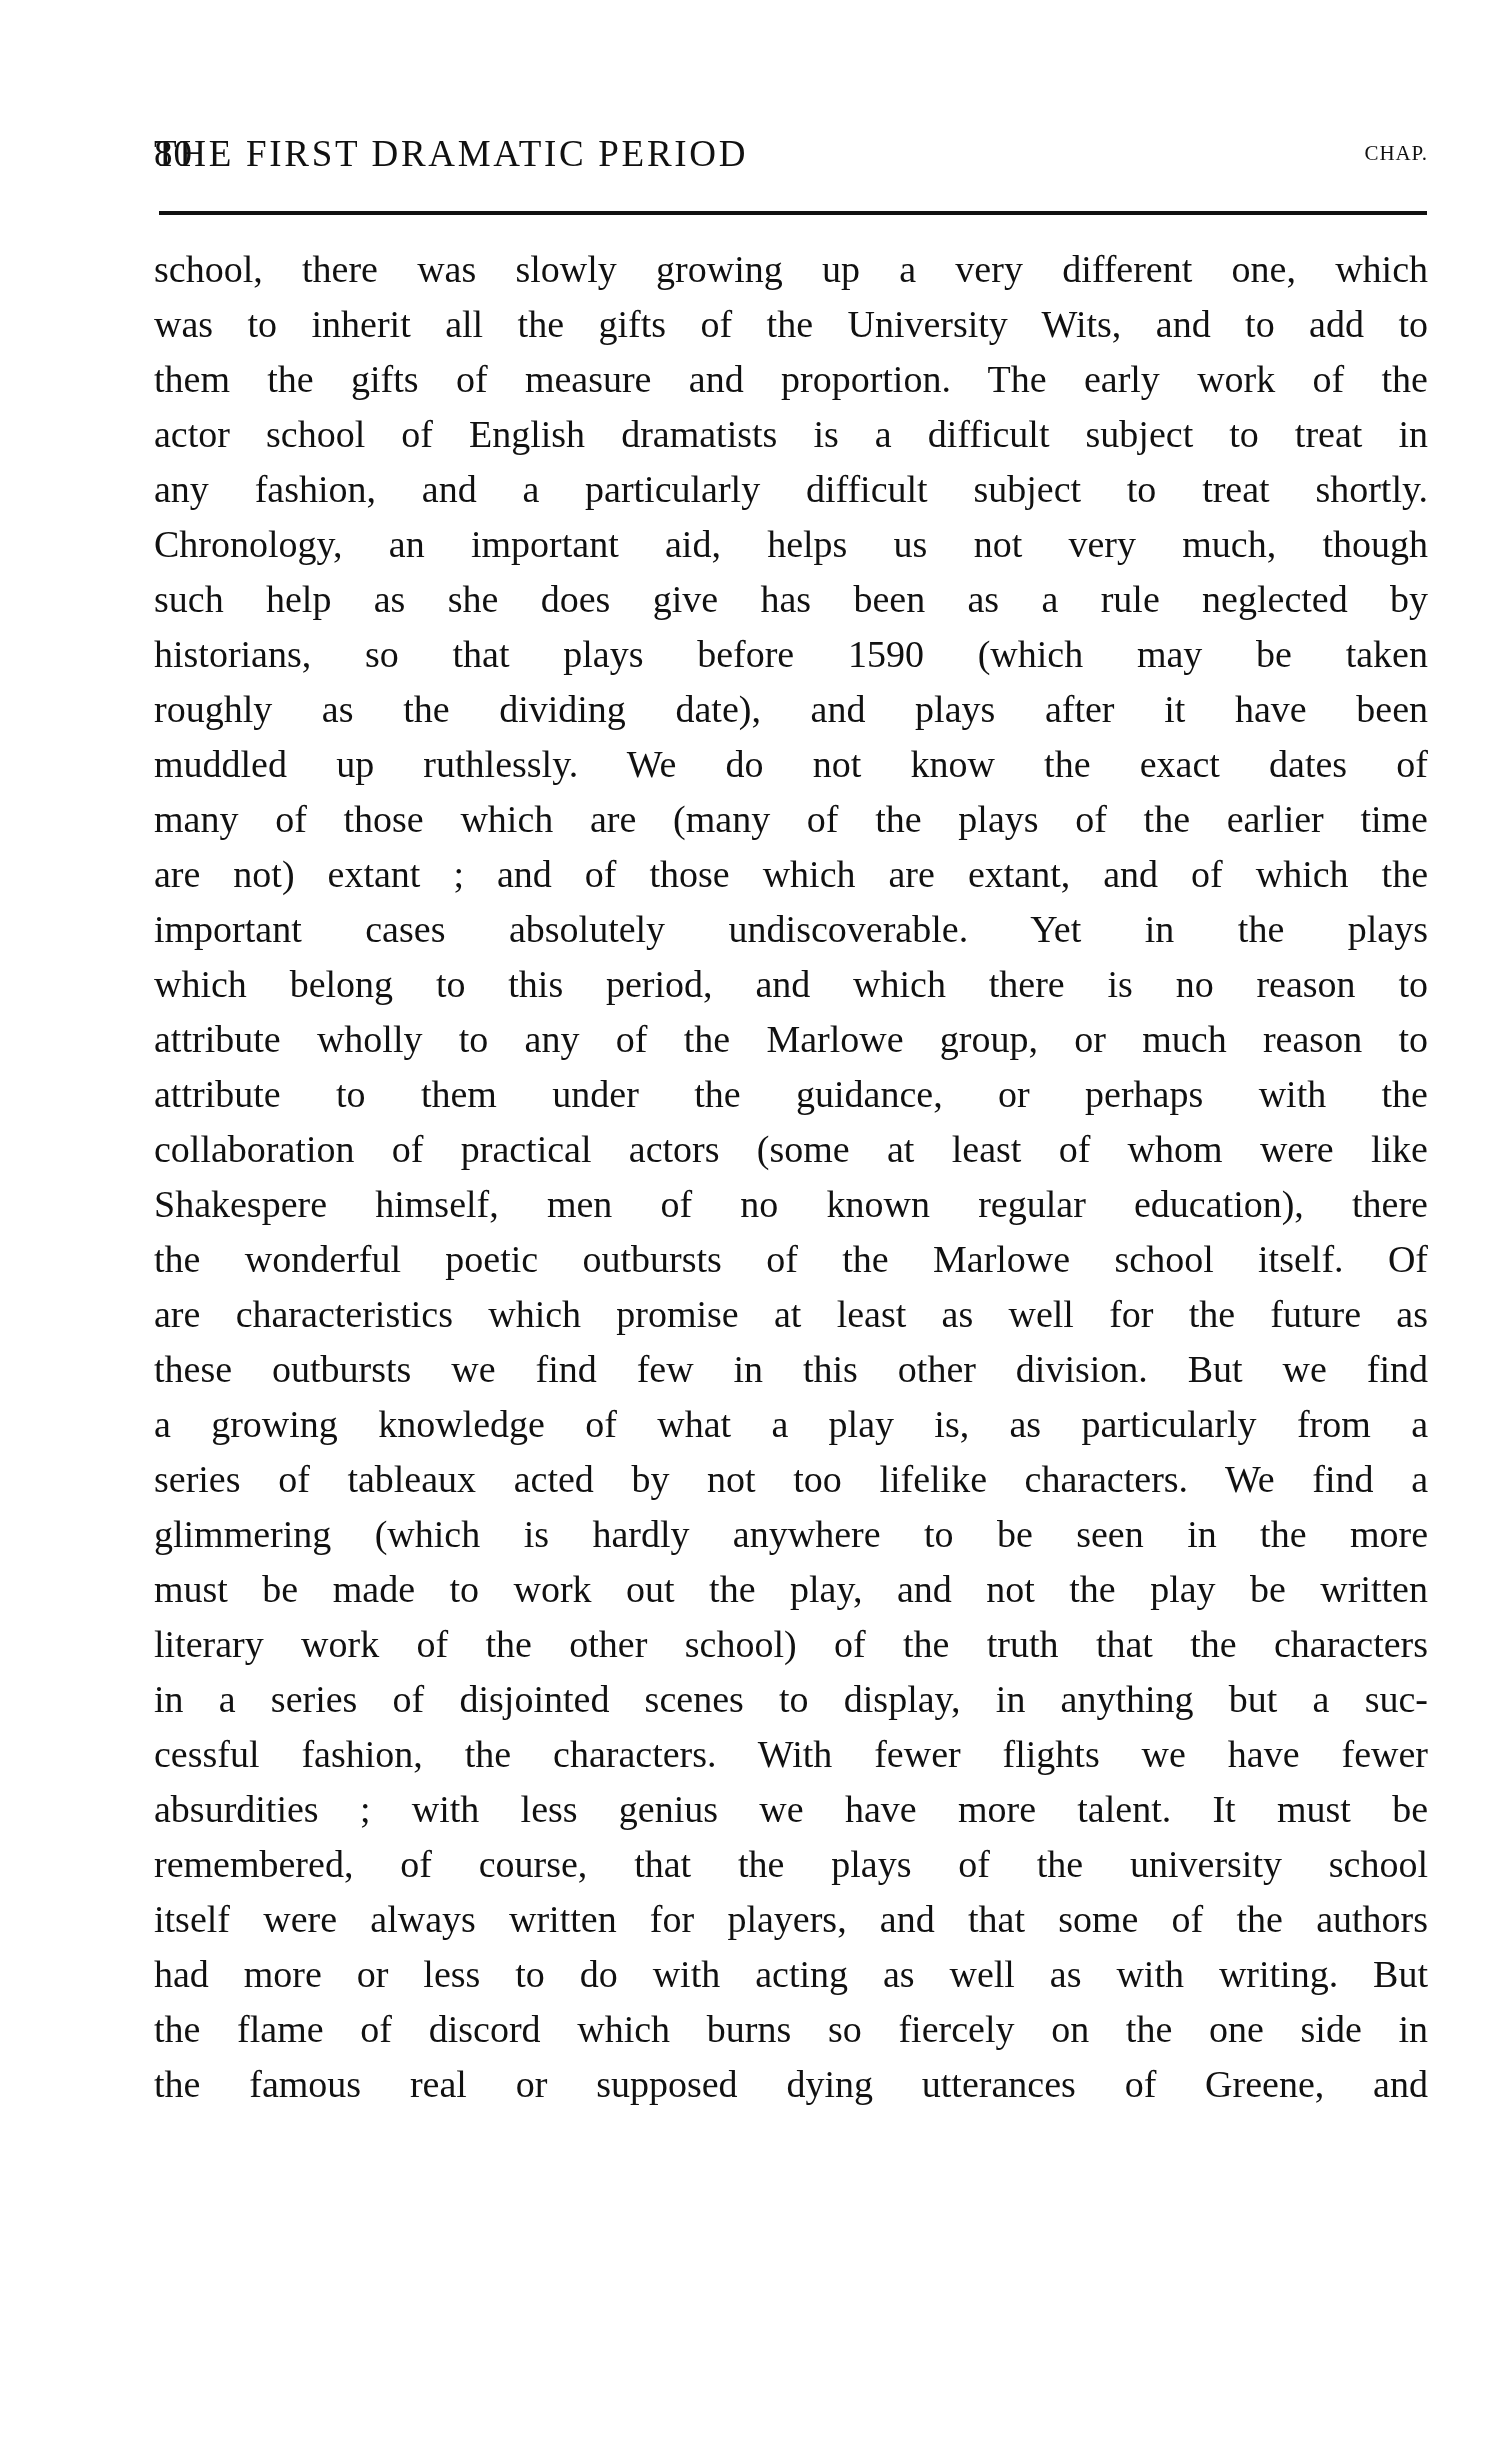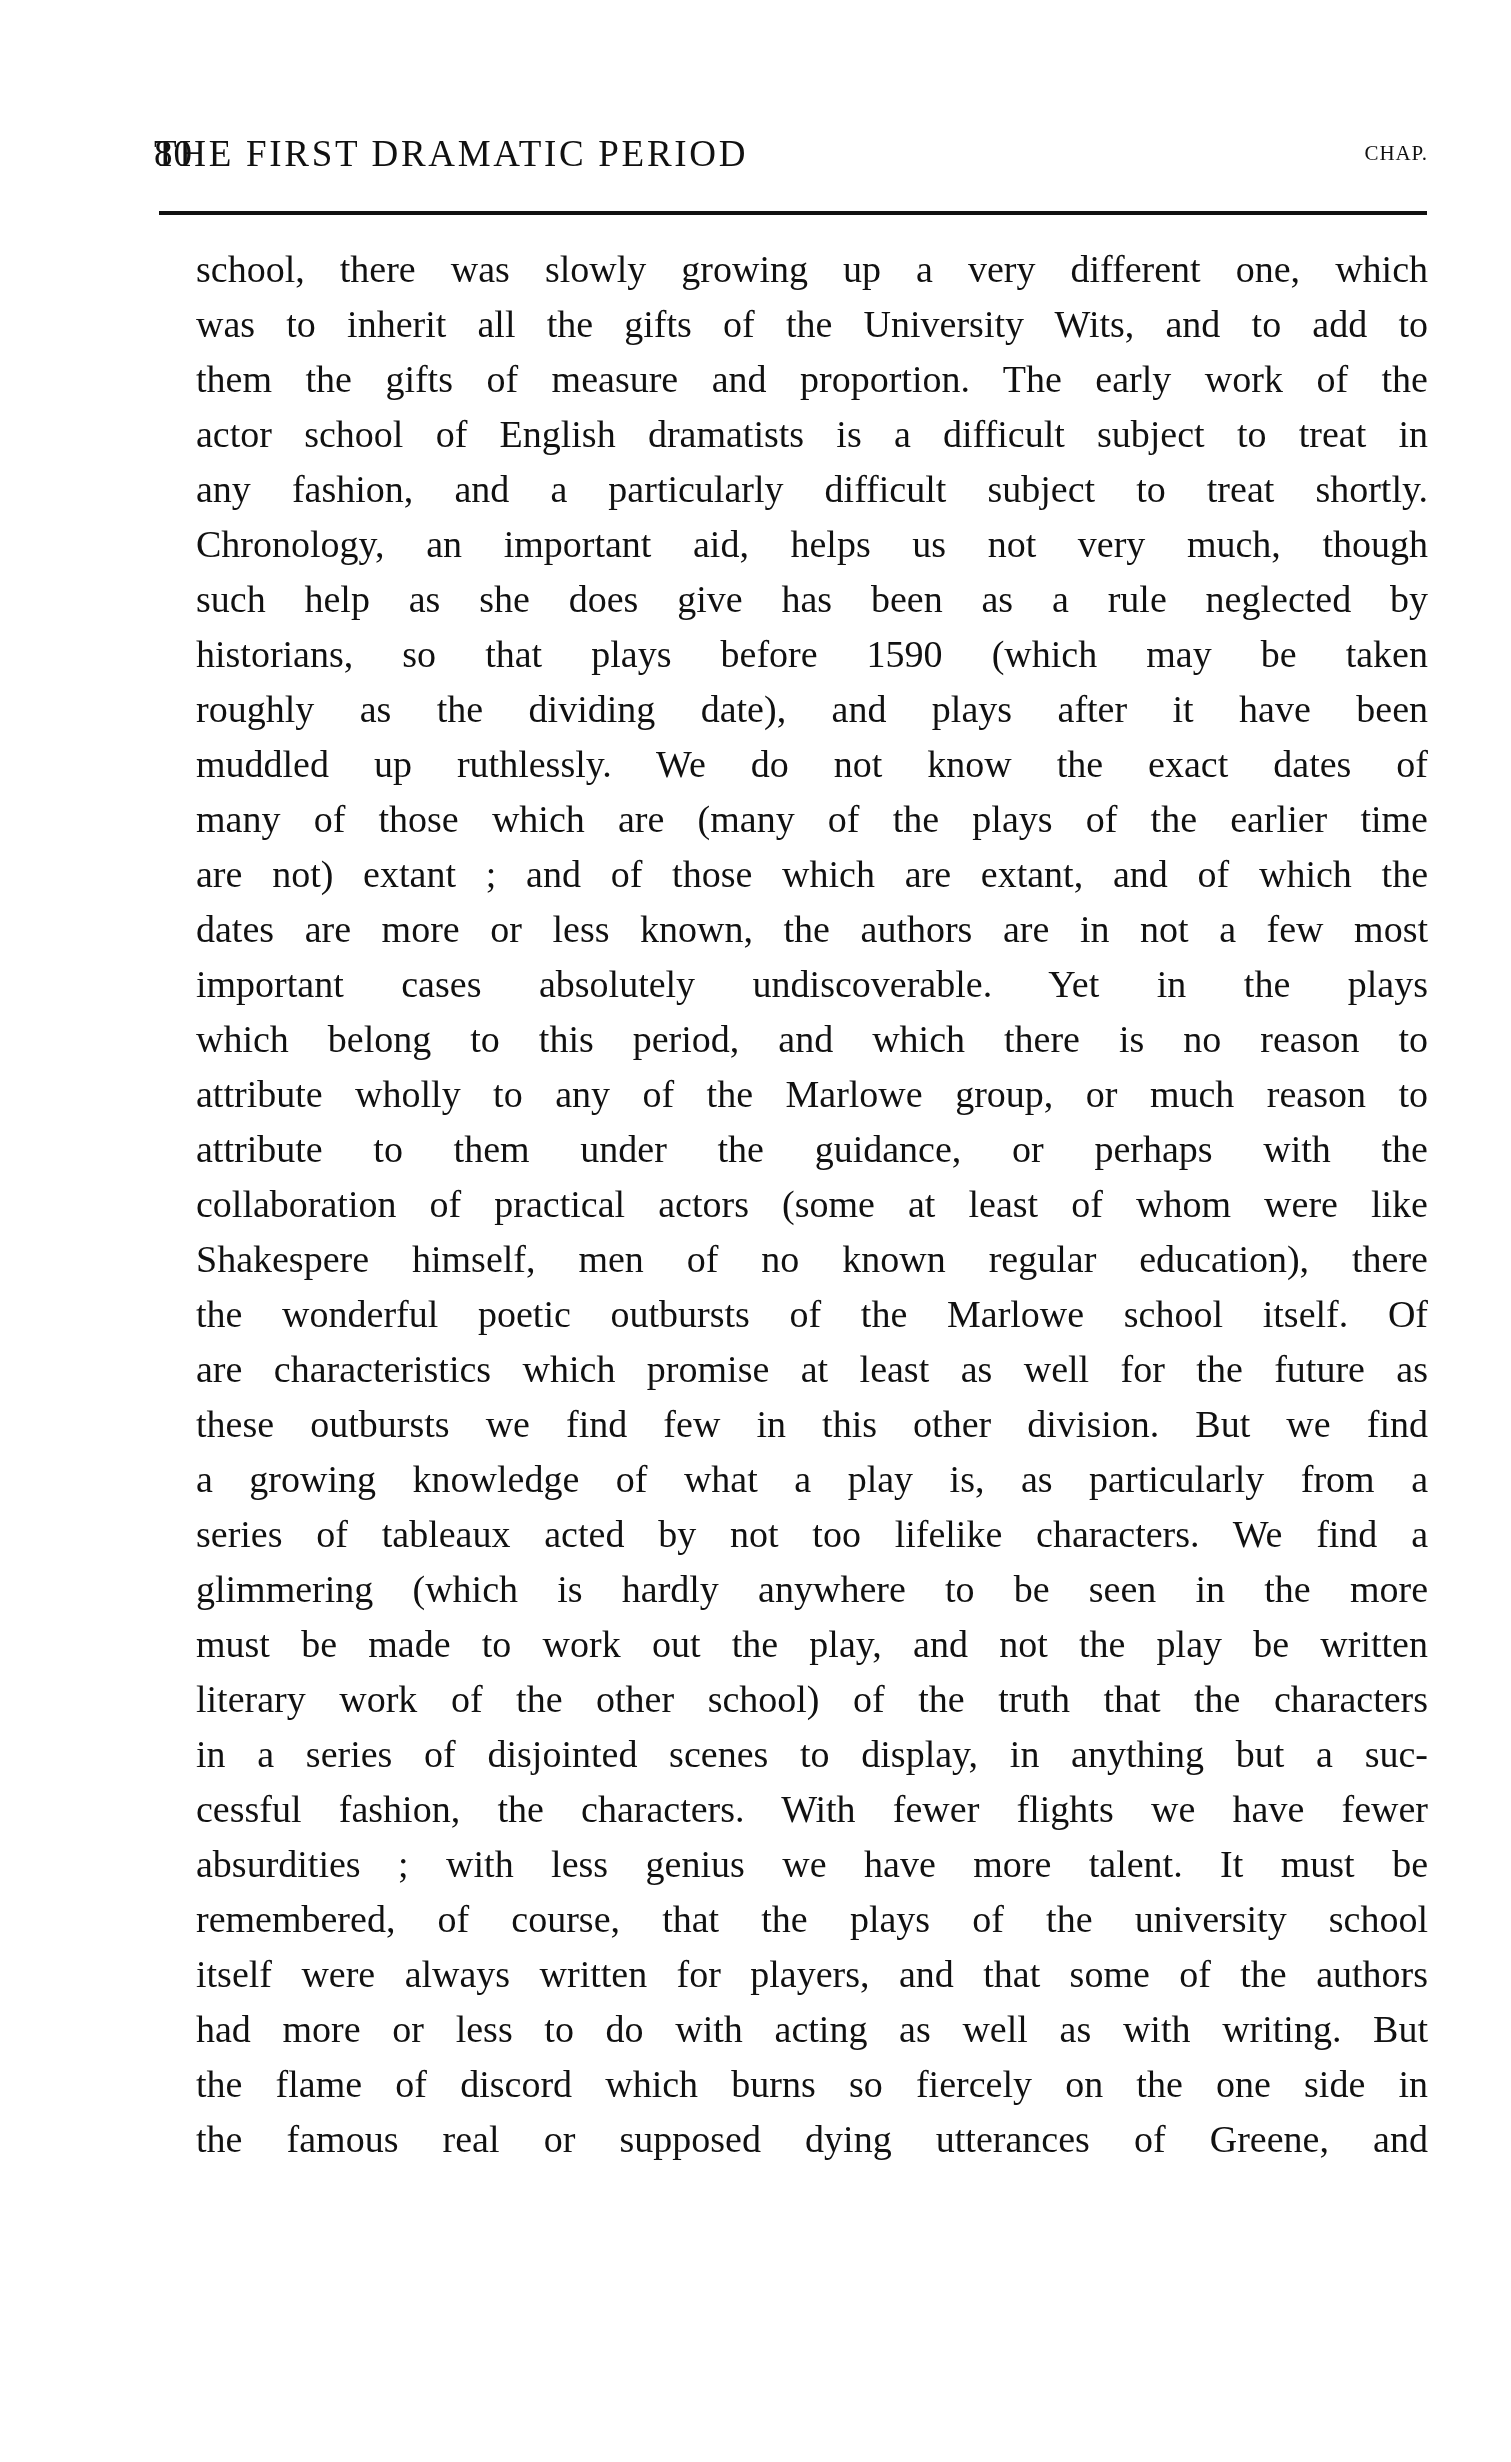--- a/index.html
+++ b/index.html
@@ -20,21 +20,20 @@
     background: #111111;
   }
   .body-text {
     position: absolute; left: 154px; top: 242px; width: 1274px;
     font-size: 38px; line-height: 55px;
   }
   .line {
     display: block; height: 55px; white-space: nowrap;
     text-align: justify; text-align-last: justify;
     overflow: visible;
-    margin-left: 42px;
   }
 </style>
 </head>
 <body>
 
 <div class="header">
   <span class="page-num">80</span>
   <span class="running-title">THE FIRST DRAMATIC PERIOD</span>
   <span class="chap">CHAP.</span>
 </div>
@@ -47,21 +46,20 @@
   <span class="line">them the gifts of measure and proportion.  The early work of the</span>
   <span class="line">actor school of English dramatists is a difficult subject to treat in</span>
   <span class="line">any fashion, and a particularly difficult subject to treat shortly.</span>
   <span class="line">Chronology, an important aid, helps us not very much, though</span>
   <span class="line">such help as she does give has been as a rule neglected by</span>
   <span class="line">historians, so that plays before 1590 (which may be taken</span>
   <span class="line">roughly as the dividing date), and plays after it have been</span>
   <span class="line">muddled up ruthlessly.  We do not know the exact dates of</span>
   <span class="line">many of those which are (many of the plays of the earlier time</span>
   <span class="line">are not) extant ; and of those which are extant, and of which the</span>
-  <span class="line">dates are more or less known, the authors are in not a few most</span>
   <span class="line">important cases absolutely undiscoverable.  Yet in the plays</span>
   <span class="line">which belong to this period, and which there is no reason to</span>
   <span class="line">attribute wholly to any of the Marlowe group, or much reason to</span>
   <span class="line">attribute to them under the guidance, or perhaps with the</span>
   <span class="line">collaboration of practical actors (some at least of whom were like</span>
   <span class="line">Shakespere himself, men of no known regular education), there</span>
   <span class="line">the wonderful poetic outbursts of the Marlowe school itself.  Of</span>
   <span class="line">are characteristics which promise at least as well for the future as</span>
   <span class="line">these outbursts we find few in this other division.  But we find</span>
   <span class="line">a growing knowledge of what a play is, as particularly from a</span>

